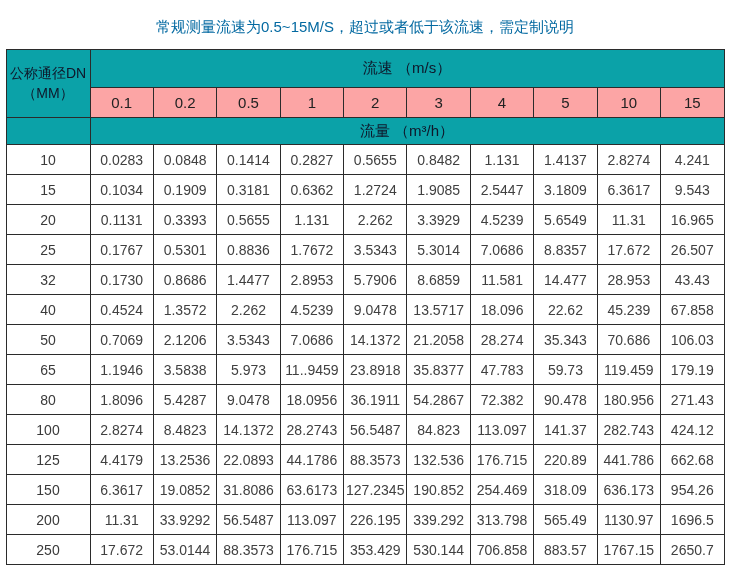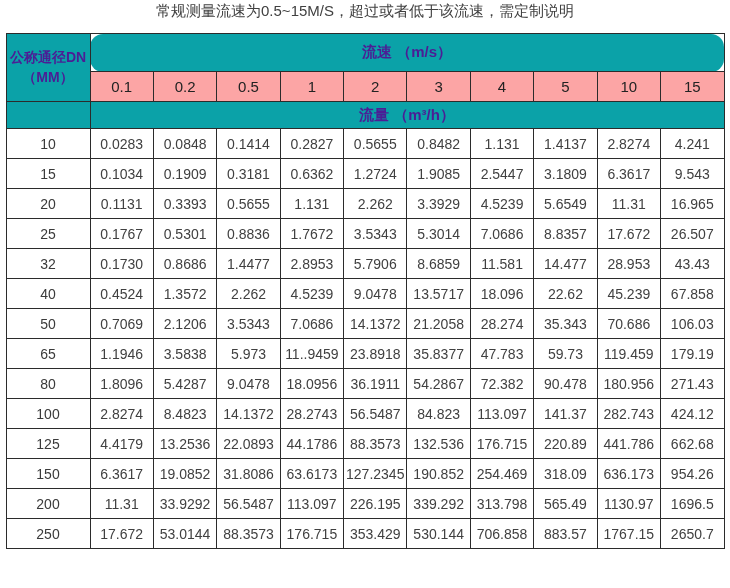--- a/index.html
+++ b/index.html
@@ -17,52 +17,51 @@
   .title {
     text-align: center;
     padding-top: 7px;
     font-size: 19px;
     font-weight: bold;
     color: #333333;
     letter-spacing: 1px;
   }
   .subtitle {
     text-align: center;
-    margin-top: 2px;
+    margin-top: 18px;
     font-size: 15px;
-    color: #404040;
+    color: #0369a1;
   }
   table.flow-table {
     border-collapse: collapse;
     table-layout: fixed;
     width: 719px;
     margin: 12px auto 0 auto;
   }
   table.flow-table th,
   table.flow-table td {
     border: 1px solid #2b2b2b;
     text-align: center;
     vertical-align: middle;
     padding: 0;
     overflow: hidden;
     white-space: nowrap;
   }
   .teal {
     background: #0ba2a8;
-    color: #4c1d95;
-    font-weight: bold;
+    color: #0f172a;
+    font-weight: normal;
   }
   .corner-cell {
     font-size: 14px;
     line-height: 1.4;
   }
   .group-label-cell {
     height: 37px;
     font-size: 15px;
-    border-radius: 13px;
   }
   .flow-label-cell {
     height: 26px;
     font-size: 15px;
   }
   tr.velocity-row th {
     height: 29px;
     background: #fca5a5;
     color: #222222;
     font-weight: normal;

